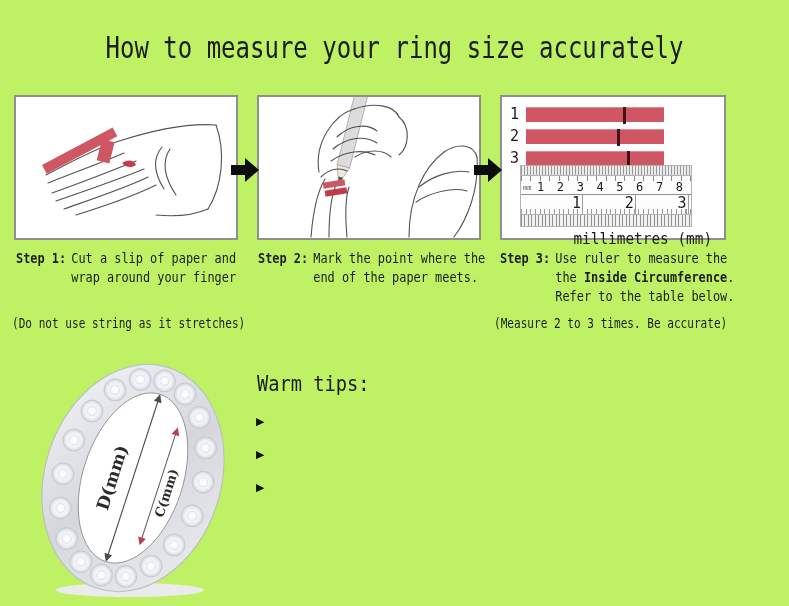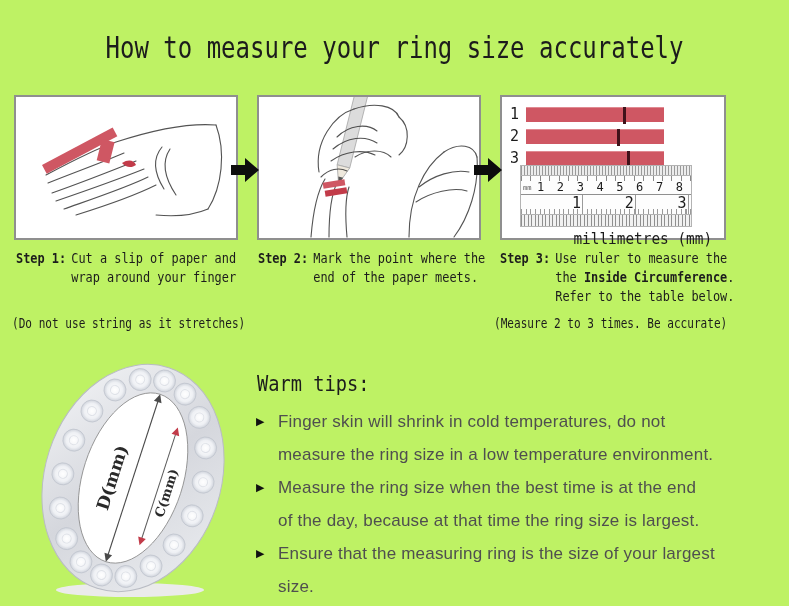--- a/index.html
+++ b/index.html
@@ -278,28 +278,22 @@
         </g>
         <text x="166" y="124" transform="rotate(-90 166 124)" text-anchor="middle" font-family="DejaVu Serif, serif" font-size="13" font-weight="bold" fill="#2a2a2a">C(mm)</text>
       </g>
     </svg>
   </div>
 
   <div class="tips-head">Warm tips:</div>
   <div class="tips">
     <div class="tip">
       <span class="bullet">▶</span>
-      <span class="tiptext">Finger skin will shrink in cold temperatures, do not
-measure the ring size in a low temperature environment.</span>
     </div>
     <div class="tip">
       <span class="bullet">▶</span>
-      <span class="tiptext">Measure the ring size when the best time is at the end
-of the day, because at that time the ring size is largest.</span>
     </div>
     <div class="tip">
       <span class="bullet">▶</span>
-      <span class="tiptext">Ensure that the measuring ring is the size of your largest
-size.</span>
     </div>
   </div>
 
 </div>
 
 </body></html>

